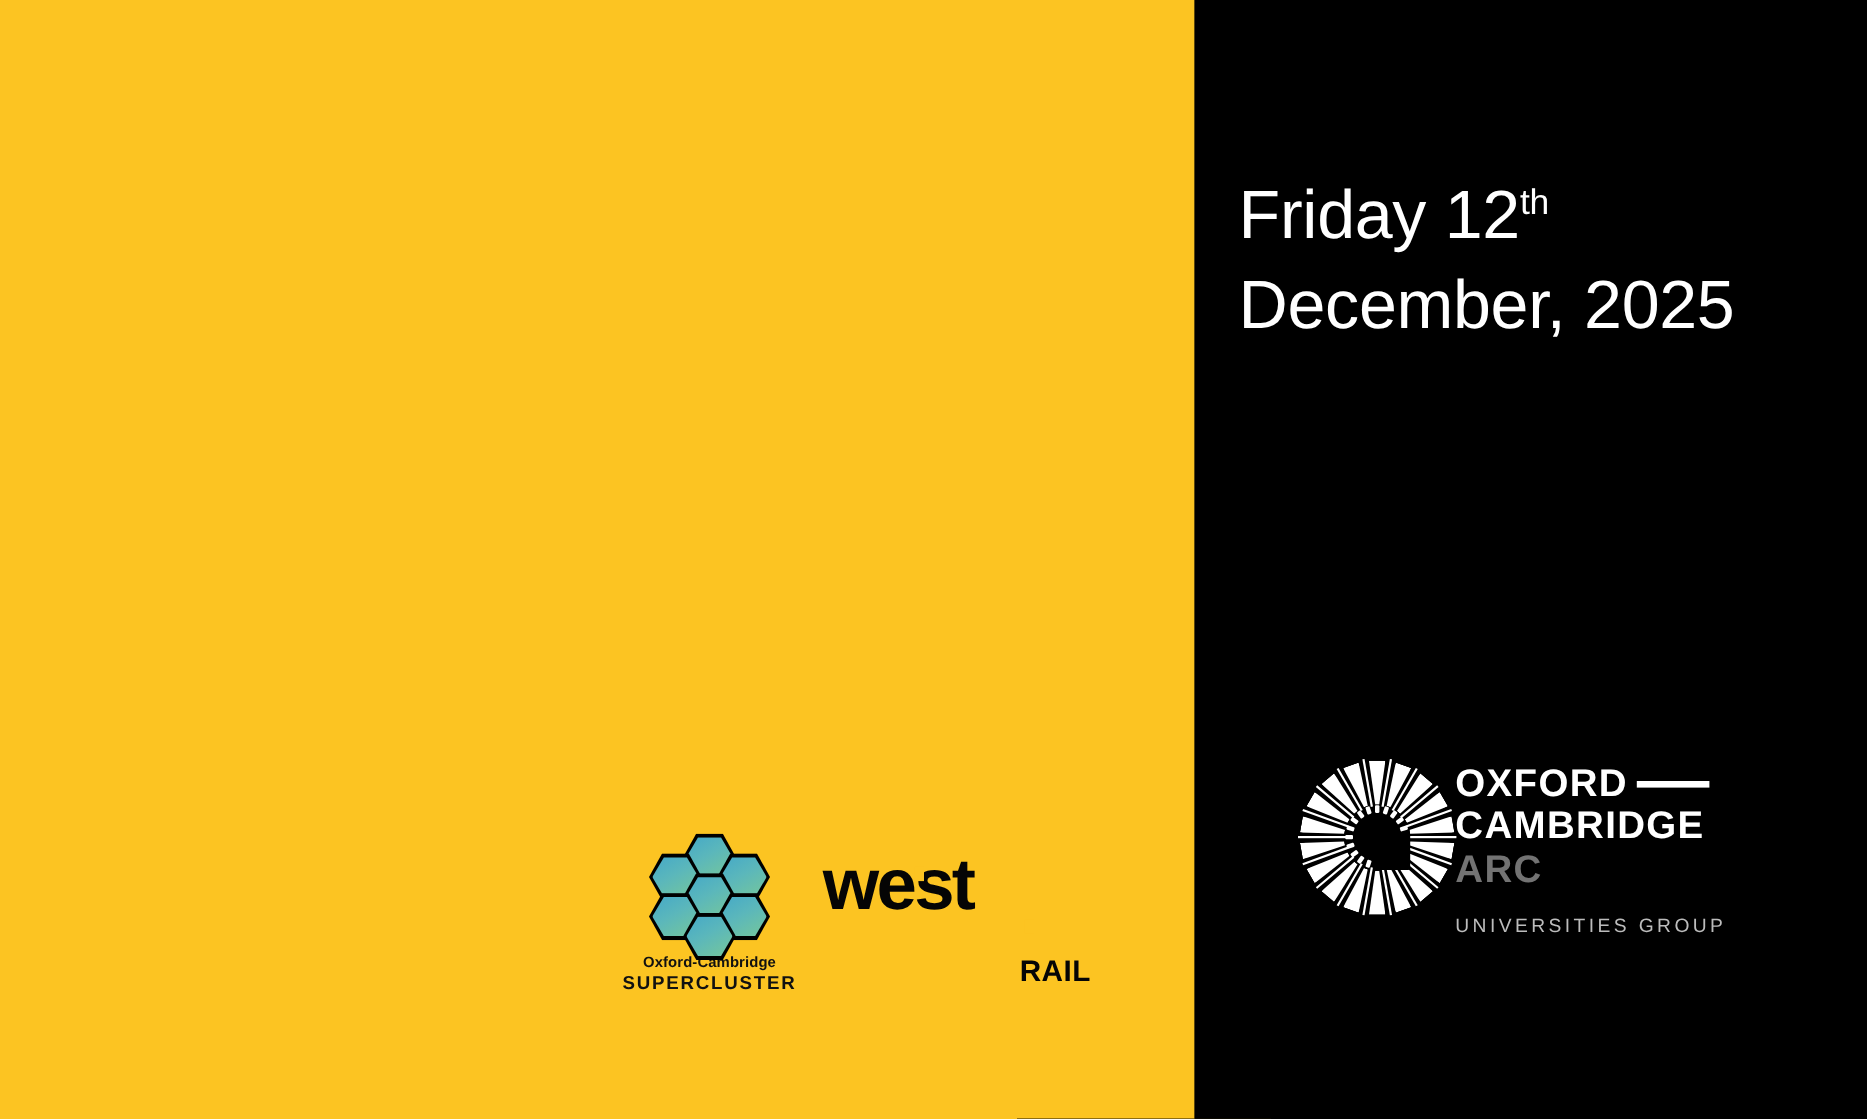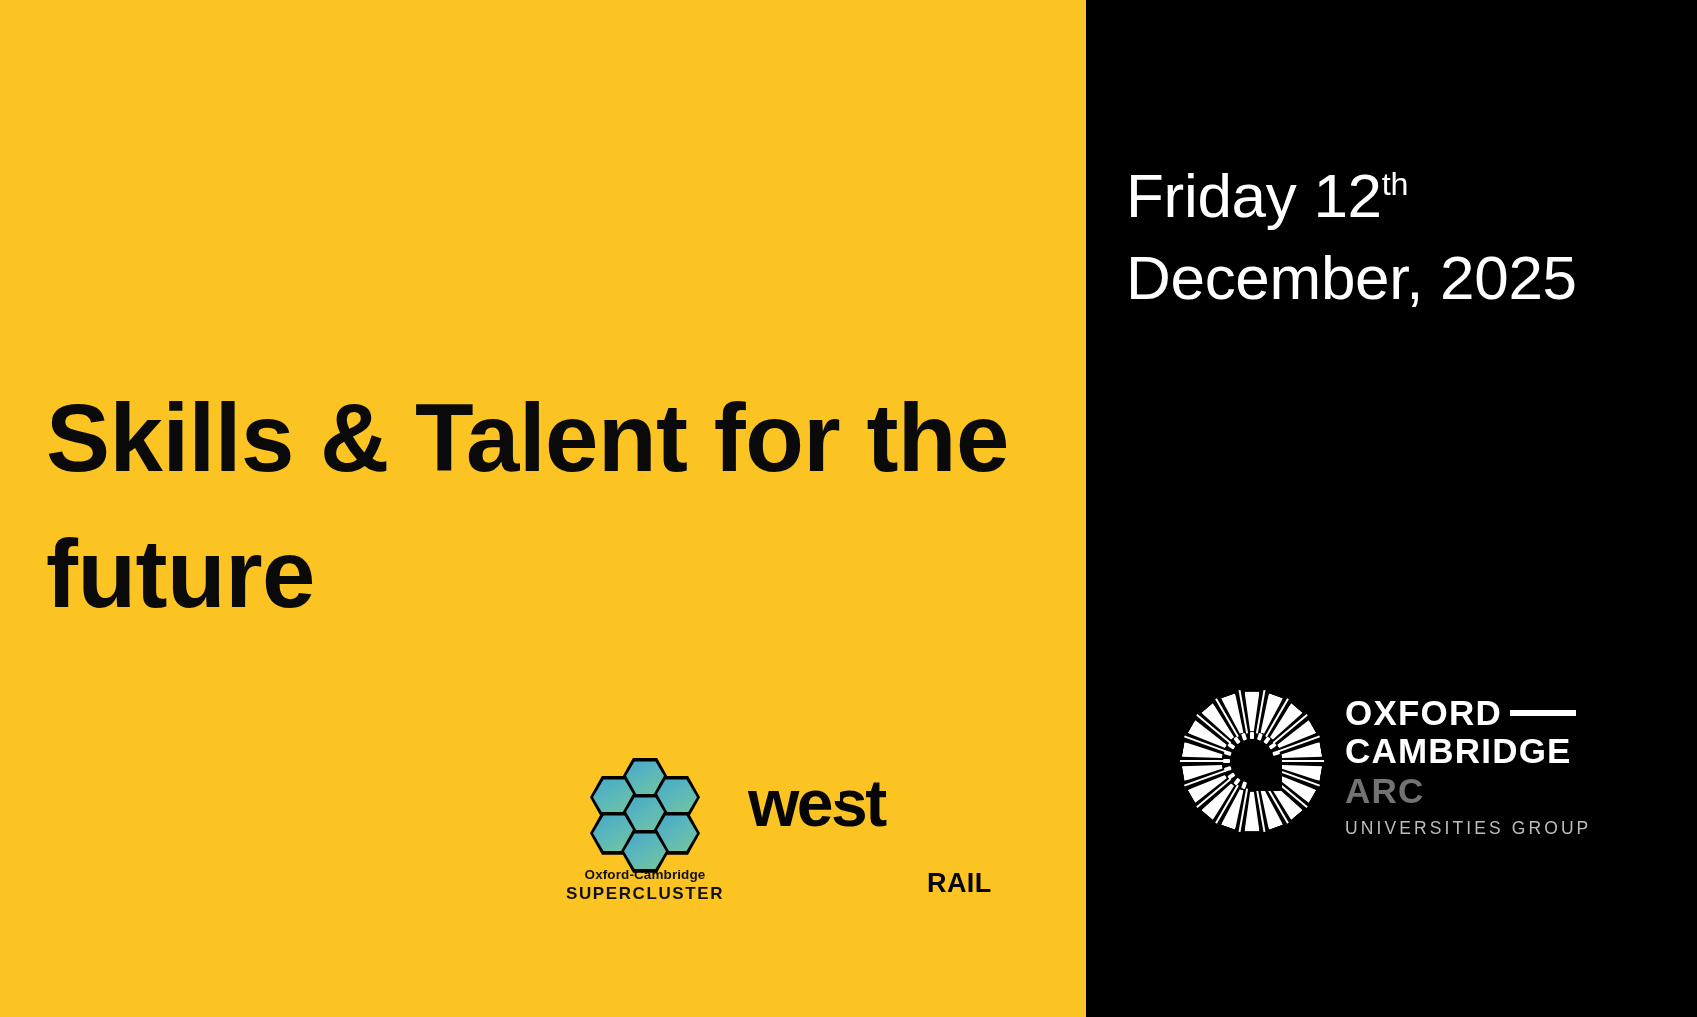--- a/index.html
+++ b/index.html
@@ -167,21 +167,20 @@
     color:#ffffff;
     letter-spacing:-0.3px;
   }
 
   
   #arc-logo {
     position:absolute;
     left:95px; top:690px;
     display:flex;
     align-items:flex-start;
-    gap:22px;
   }
   #arc-burst {
     position:relative;
     width:142px; height:142px;
     flex:0 0 142px;
   }
   #arc-burst .spoke {
     position:absolute;
     left:50%; top:50%;
     transform-origin:0% 50%;
@@ -211,37 +210,36 @@
     line-height:1.12;
   }
   .arc-l3 {
     font-size:35px;
     font-weight:800;
     letter-spacing:1.2px;
     color:#737373;
     line-height:1.18;
   }
   .arc-l4 {
-    margin-top:6px;
+    margin-top:19px;
     font-size:17.5px;
     font-weight:400;
     letter-spacing:3.1px;
     color:#BCBCBC;
     line-height:1.2;
   }
 </style>
 </head>
 <body>
 
 <div id="poster">
 
   <section id="left-panel">
 
 
-    <h2 id="event-headline">Skills &amp; Talent for the future</h2>
 
     <div id="left-logo-row">
 
       <div id="supercluster-logo">
         <div class="hexgrid">
           <div class="hexcell" style="left:31px; top:0px;">
             <div class="hexring"></div>
               <div class="hex"></div>
           </div>
           <div class="hexcell" style="left:0px; top:18px;">

